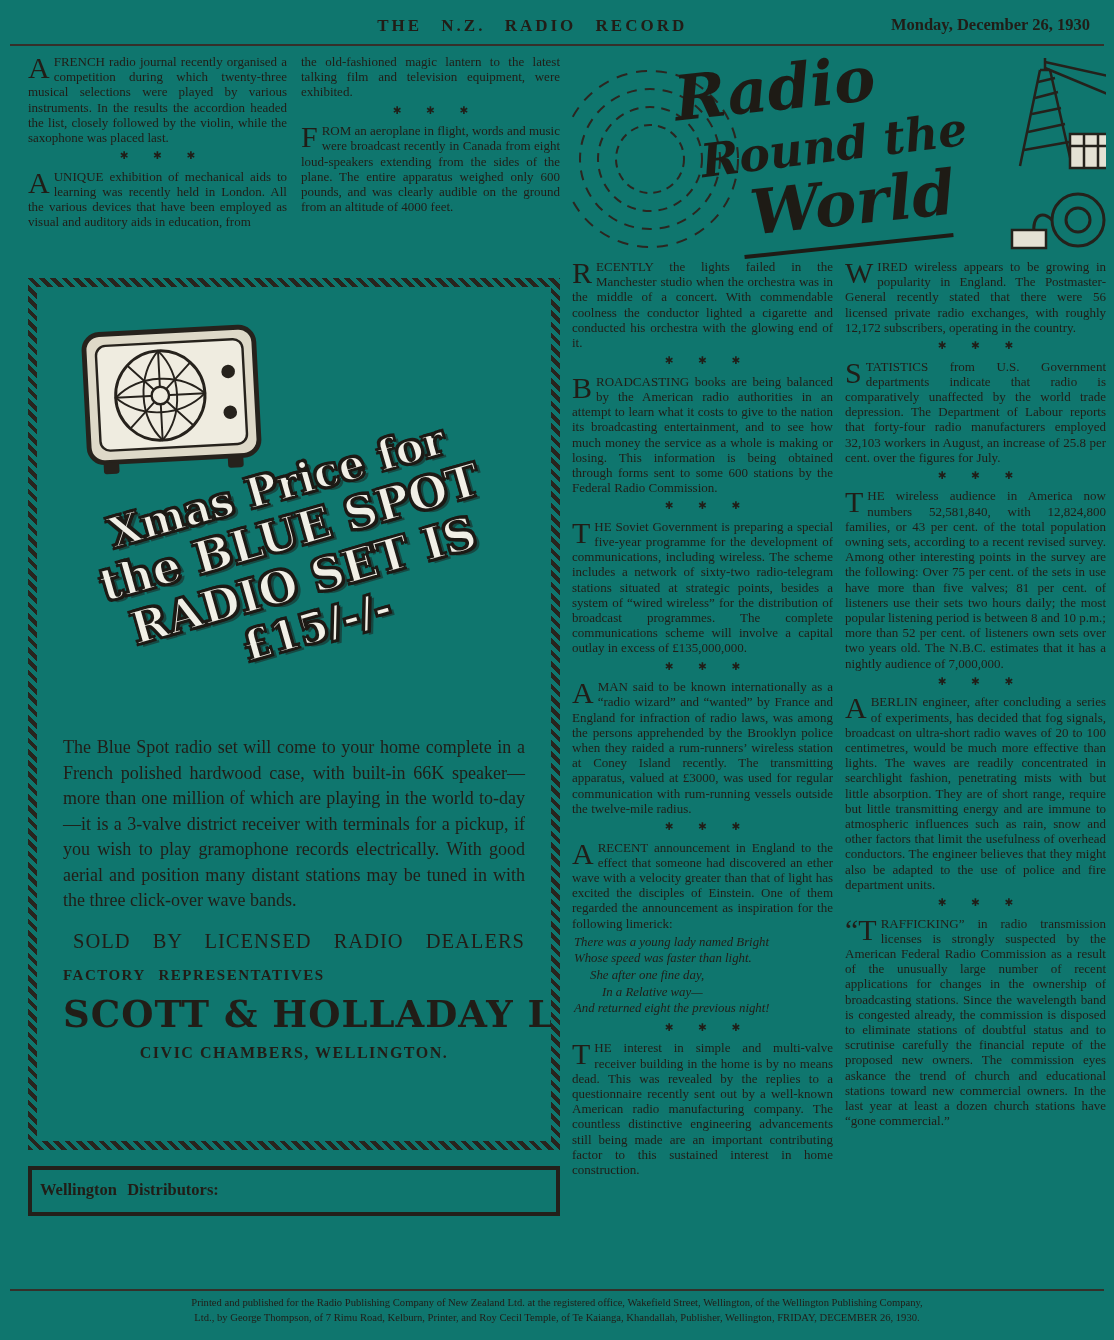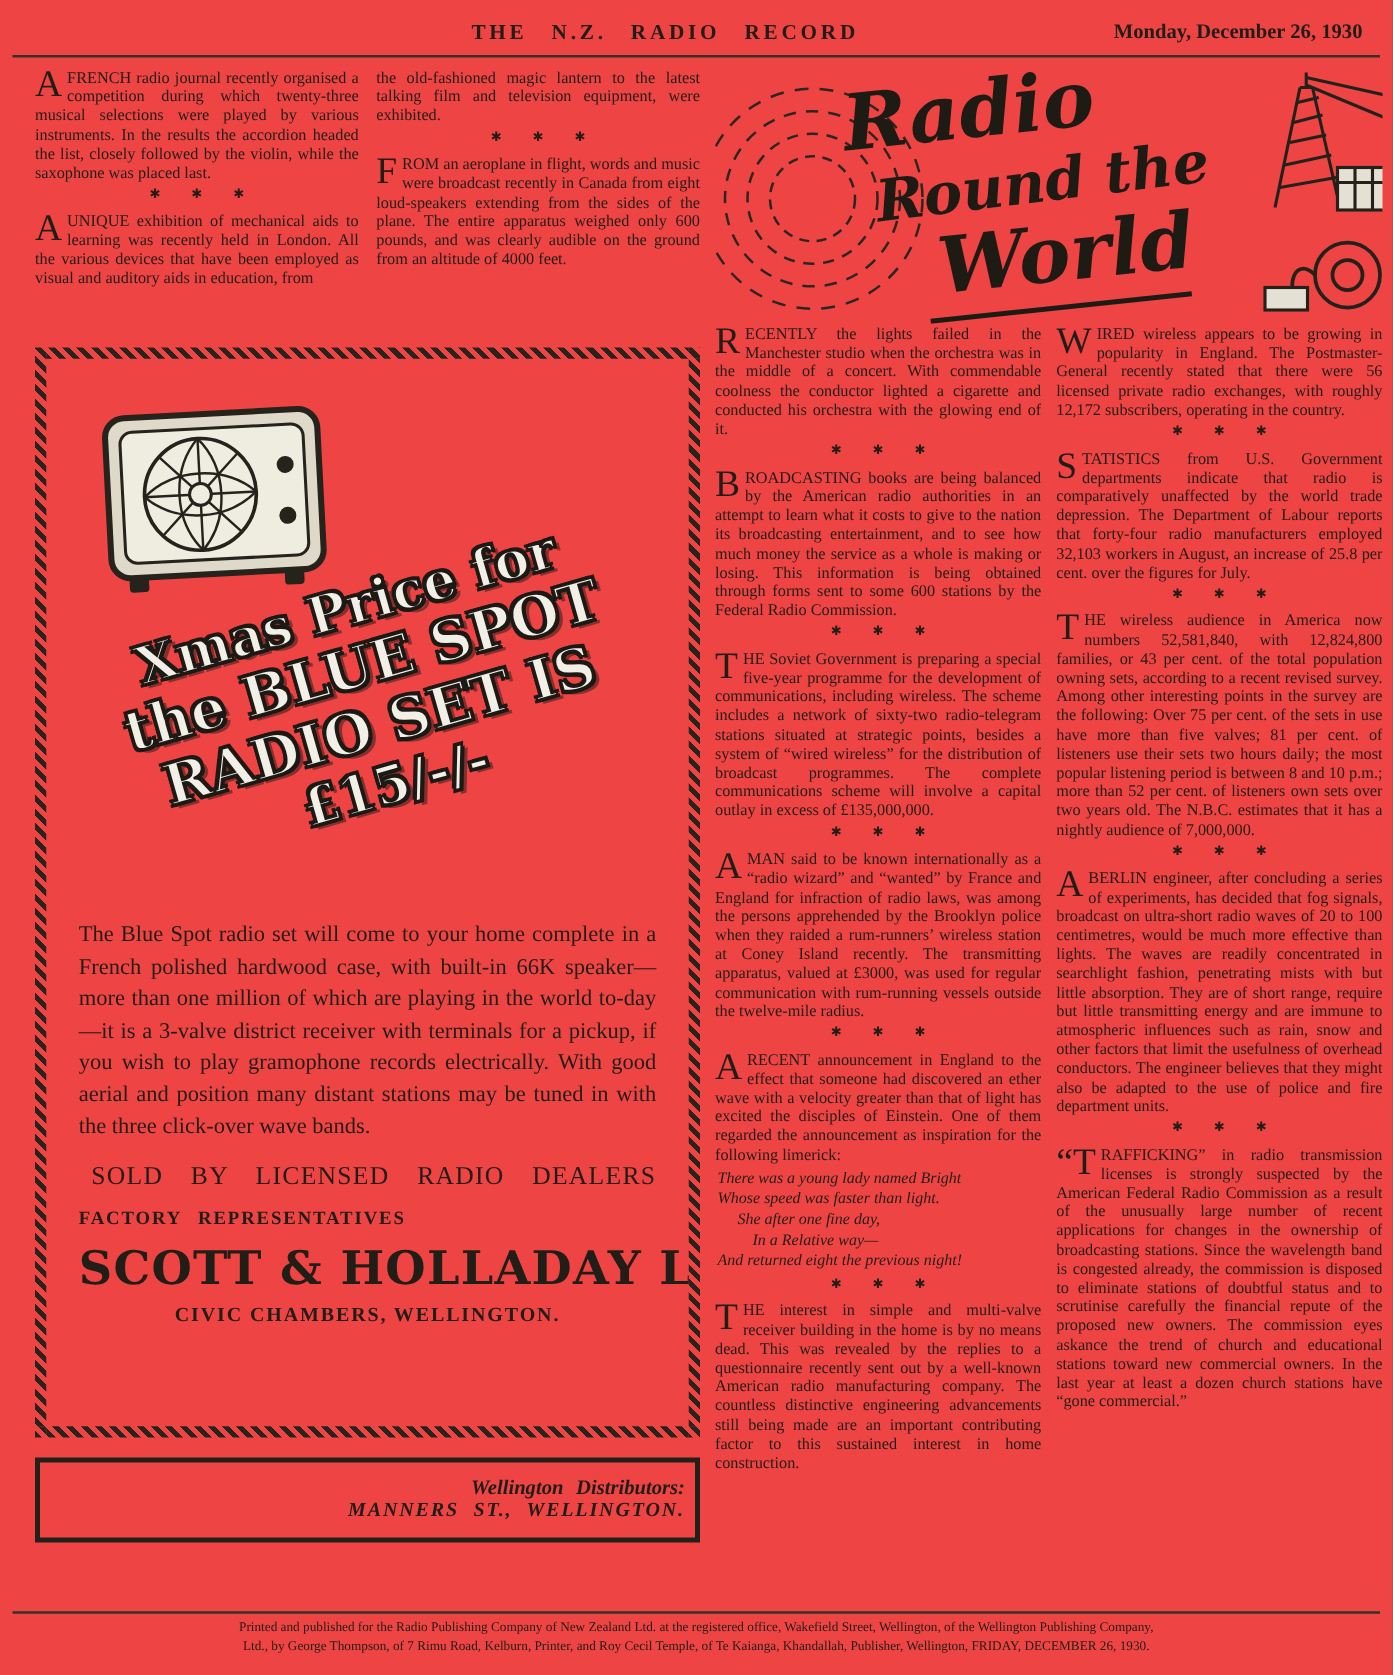--- a/index.html
+++ b/index.html
@@ -1,21 +1,21 @@
 <!DOCTYPE html>
 <html lang="en"><head>
 <meta charset="utf-8">
 <style>
   * { box-sizing: border-box; margin: 0; padding: 0; }
   html,body { background:#6f6c66; }
   .page {
     position: relative;
     width: 1114px; height: 1340px;
     margin: 0 auto;
-    background: #ef4444;
+    background: #0f766e;
     color: #211d17;
     font-family: "Liberation Serif", "DejaVu Serif", serif;
     overflow: hidden;
   }
   
   .hdr {
     position: relative;
     height: 46px;
     border-bottom: 2px solid #35302a;
     margin: 0 10px;
@@ -121,22 +121,21 @@
   }
   .ad-address {
     font-size: 16px; font-weight: bold; text-align: center;
     letter-spacing: 1.5px;
   }
   
   .dist-box {
     margin-top: 16px;
     border: 4px solid #23201a;
     padding: 10px 8px 12px;
-    text-align: right;
-    font-style: italic;
+    text-align: left;
   }
   .dist-label   { font-size: 16.5px; font-weight: bold; word-spacing: 6px; }
   .dist-company { font-size: 31px;  font-weight: bold; letter-spacing: .5px; word-spacing: 6px; margin: 6px 0 6px; white-space: nowrap; }
   .dist-address { font-size: 16px;  font-weight: bold; letter-spacing: 1.5px; word-spacing: 6px; }
 
   
   .masthead { position: relative; height: 205px; overflow: hidden; }
   .mast-word {
     position: absolute;
     font-family: "DejaVu Serif", serif;
@@ -218,21 +217,20 @@
         </div>
         <p class="ad-body">The Blue Spot radio set will come to your home complete in a French polished hardwood case, with built-in 66K speaker—more than one million of which are playing in the world to-day—it is a 3-valve district receiver with terminals for a pickup, if you wish to play gramophone records electrically. With good aerial and position many distant stations may be tuned in with the three click-over wave bands.</p>
         <div class="ad-soldby">SOLD BY LICENSED RADIO DEALERS</div>
         <div class="ad-factory">FACTORY REPRESENTATIVES</div>
         <div class="ad-company">SCOTT &amp; HOLLADAY Ltd.</div>
         <div class="ad-address">CIVIC CHAMBERS, WELLINGTON.</div>
       </div>
 
       <div class="dist-box">
         <div class="dist-label">Wellington Distributors:</div>
-        <div class="dist-address">MANNERS ST., WELLINGTON.</div>
       </div>
 
     </div>
 
     <div class="right-half">
 
       <div class="masthead">
         <svg viewBox="0 0 545 205" width="545" height="205" style="position:absolute;left:0;top:0;">
           <g stroke="#2b2620" fill="none" stroke-width="2">
             <circle cx="78" cy="105" r="34" stroke-dasharray="8 6"></circle>

